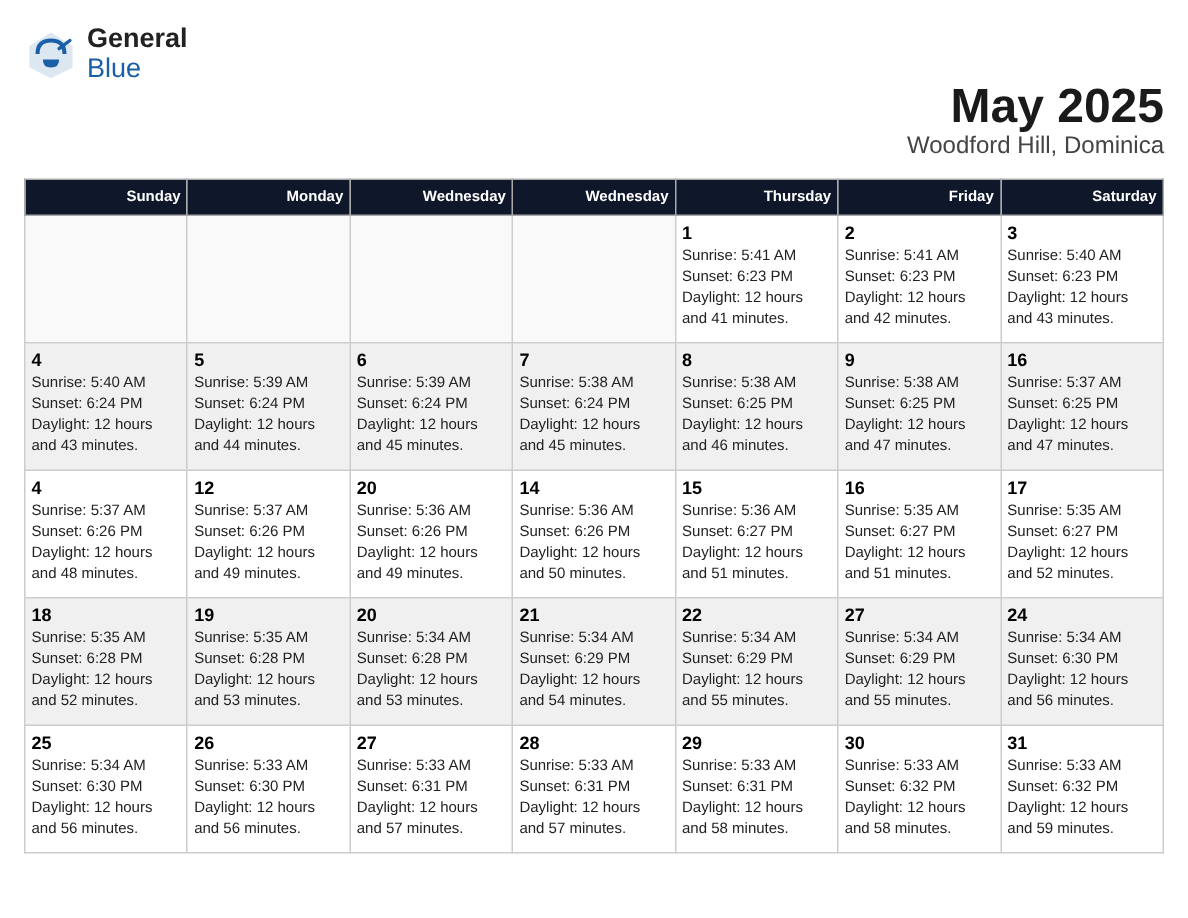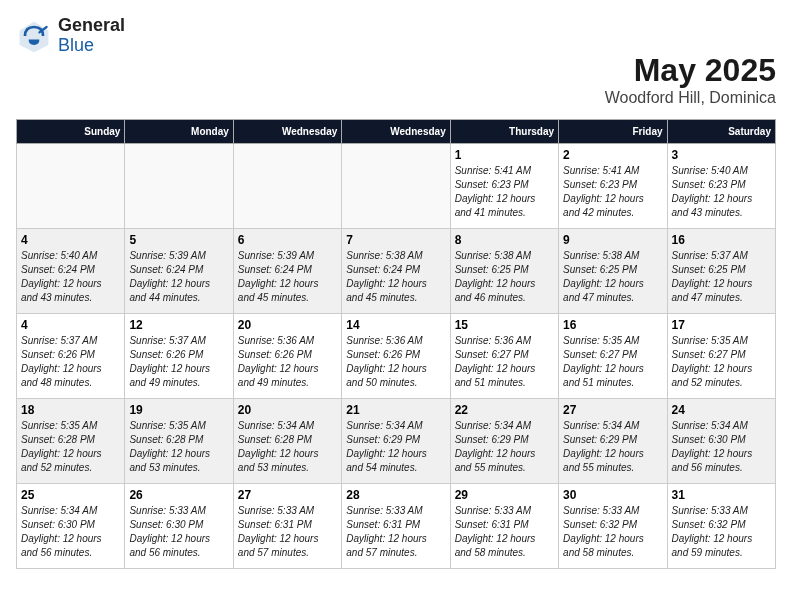--- a/index.html
+++ b/index.html
@@ -84,21 +84,20 @@
     .day-num {
       font-weight: bold;
       font-size: 12px;
       display: block;
       margin-bottom: 2px;
     }
     .day-info {
       color: #222;
       font-size: 10px;
       line-height: 1.4;
-      font-style: italic;
     }
   </style>
 </head>
 <body>
 
 <div class="header">
   <div class="logo">
     <svg class="logo-icon" viewBox="0 0 40 40">
       <polygon points="20,4 36,14 36,30 20,38 4,30 4,14" fill="#1a5fa8" opacity="0.15"></polygon>
       <path d="M10,20 Q10,10 20,10 Q30,10 30,20" fill="none" stroke="#1a5fa8" stroke-width="3"></path>

